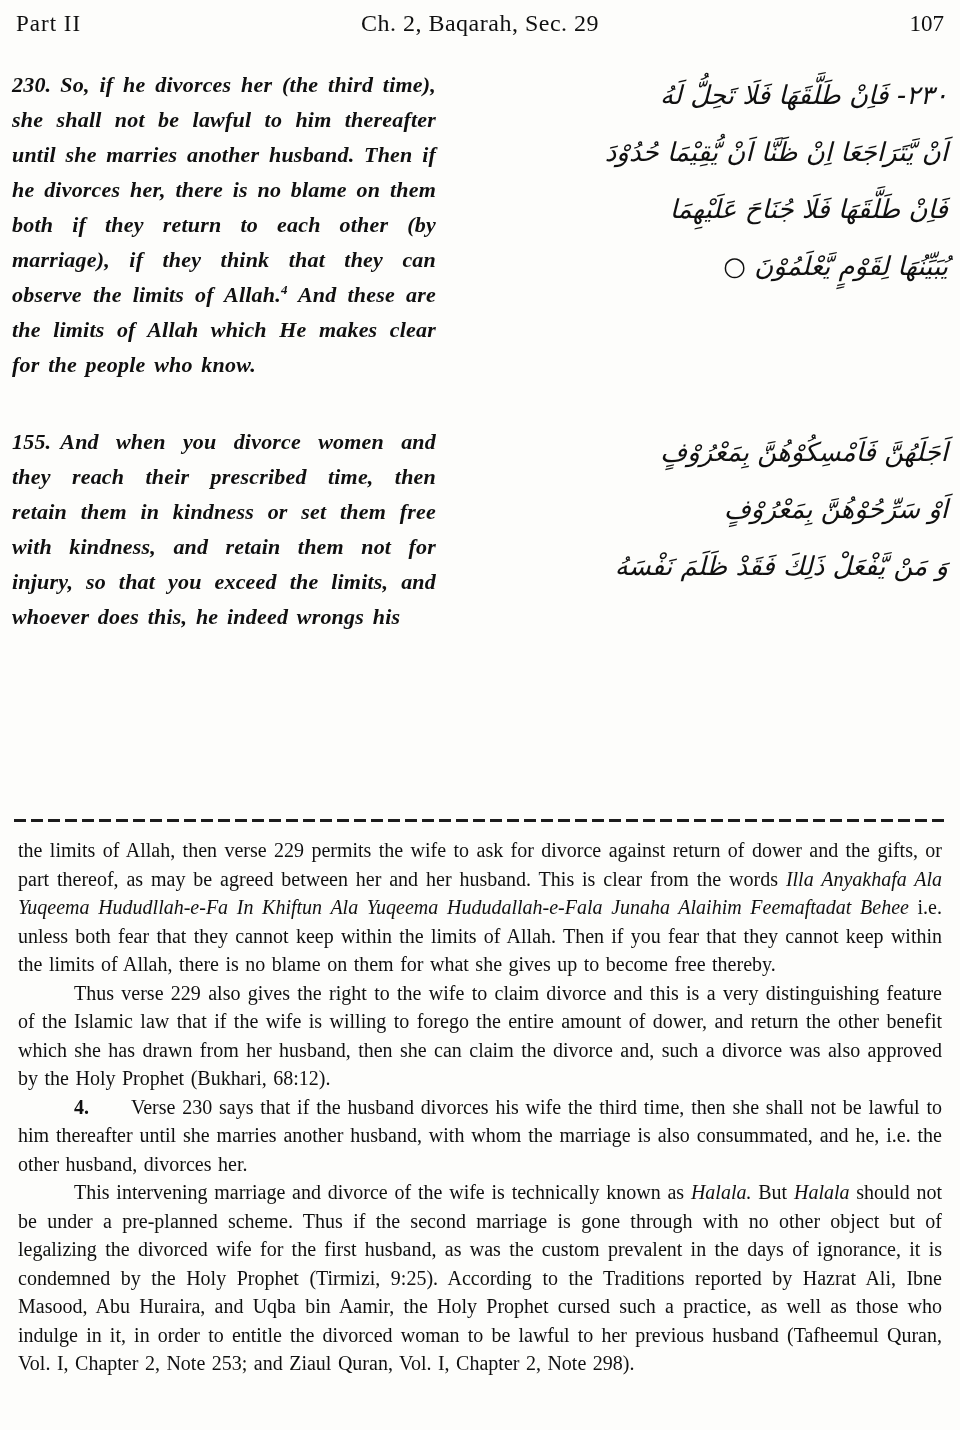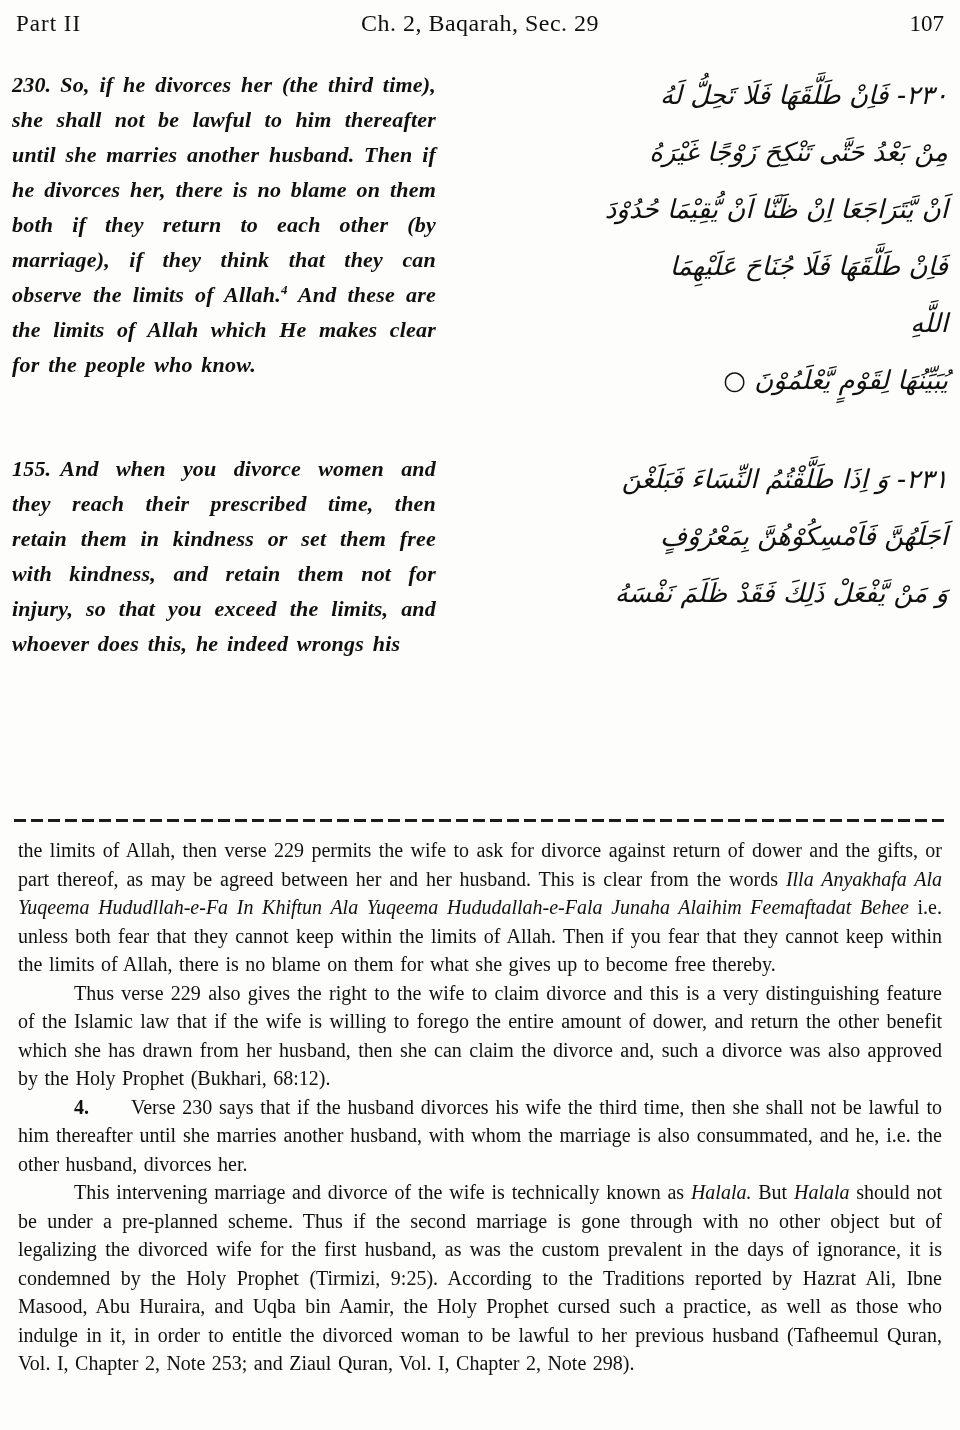--- a/index.html
+++ b/index.html
@@ -81,35 +81,33 @@
 
   <div class="content">
 
     <div class="verse-row">
       <div class="eng">
         <span class="vnum">230.</span><span>So, if he divorces her (the third time), she shall not be lawful to him thereafter until she marries another husband. Then if he divorces her, there is no blame on them both if they return to each other (by marriage), if they think that they can observe the limits of Allah.</span><sup class="fnref">4</sup>
         <span>And these are the limits of Allah which He makes clear for the people who know.</span>
       </div>
       <div class="arb">
         <div class="aline">۲۳۰- فَاِنْ طَلَّقَهَا فَلَا تَحِلُّ لَهُ</div>
-        <div class="aline">مِنْ بَعْدُ حَتَّى تَنْكِحَ زَوْجًا غَيْرَهُ</div>
         <div class="aline">اَنْ يَّتَرَاجَعَا اِنْ ظَنَّا اَنْ يُّقِيْمَا حُدُوْدَ</div>
         <div class="aline">فَاِنْ طَلَّقَهَا فَلَا جُنَاحَ عَلَيْهِمَا</div>
-        <div class="aline">اللَّهِ</div>
         <div class="aline">يُبَيِّنُهَا لِقَوْمٍ يَّعْلَمُوْنَ ○</div>
       </div>
     </div>
 
     <div class="verse-row row2">
       <div class="eng">
         <span class="vnum">155.</span><span>And when you divorce women and they reach their prescribed time, then retain them in kindness or set them free with kindness, and retain them not for injury, so that you exceed the limits, and whoever does this, he indeed wrongs his</span>
       </div>
       <div class="arb">
-        <div class="aline">۲۳۱- وَ اِذَا طَلَّقْتُمُ النِّسَاءَ فَبَلَغْنَ</div>
         <div class="aline">اَجَلَهُنَّ فَاَمْسِكُوْهُنَّ بِمَعْرُوْفٍ</div>
+        <div class="aline">اَوْ سَرِّحُوْهُنَّ بِمَعْرُوْفٍ</div>
         <div class="aline">وَ مَنْ يَّفْعَلْ ذَلِكَ فَقَدْ ظَلَمَ نَفْسَهُ</div>
       </div>
     </div>
 
   </div>
 
   <div class="separator"></div>
 
   <div class="footnotes">
     <p><span>the limits of Allah, then verse 229 permits the wife to ask for divorce against return of dower and the gifts, or part thereof, as may be agreed between her and her husband. This is clear from the words </span><i>Illa Anyakhafa Ala Yuqeema Hududllah-e-Fa In Khiftun Ala Yuqeema Hududallah-e-Fala Junaha Alaihim Feemaftadat Behee</i><span> i.e. unless both fear that they cannot keep within the limits of Allah. Then if you fear that they cannot keep within the limits of Allah, there is no blame on them for what she gives up to become free thereby.</span></p>

